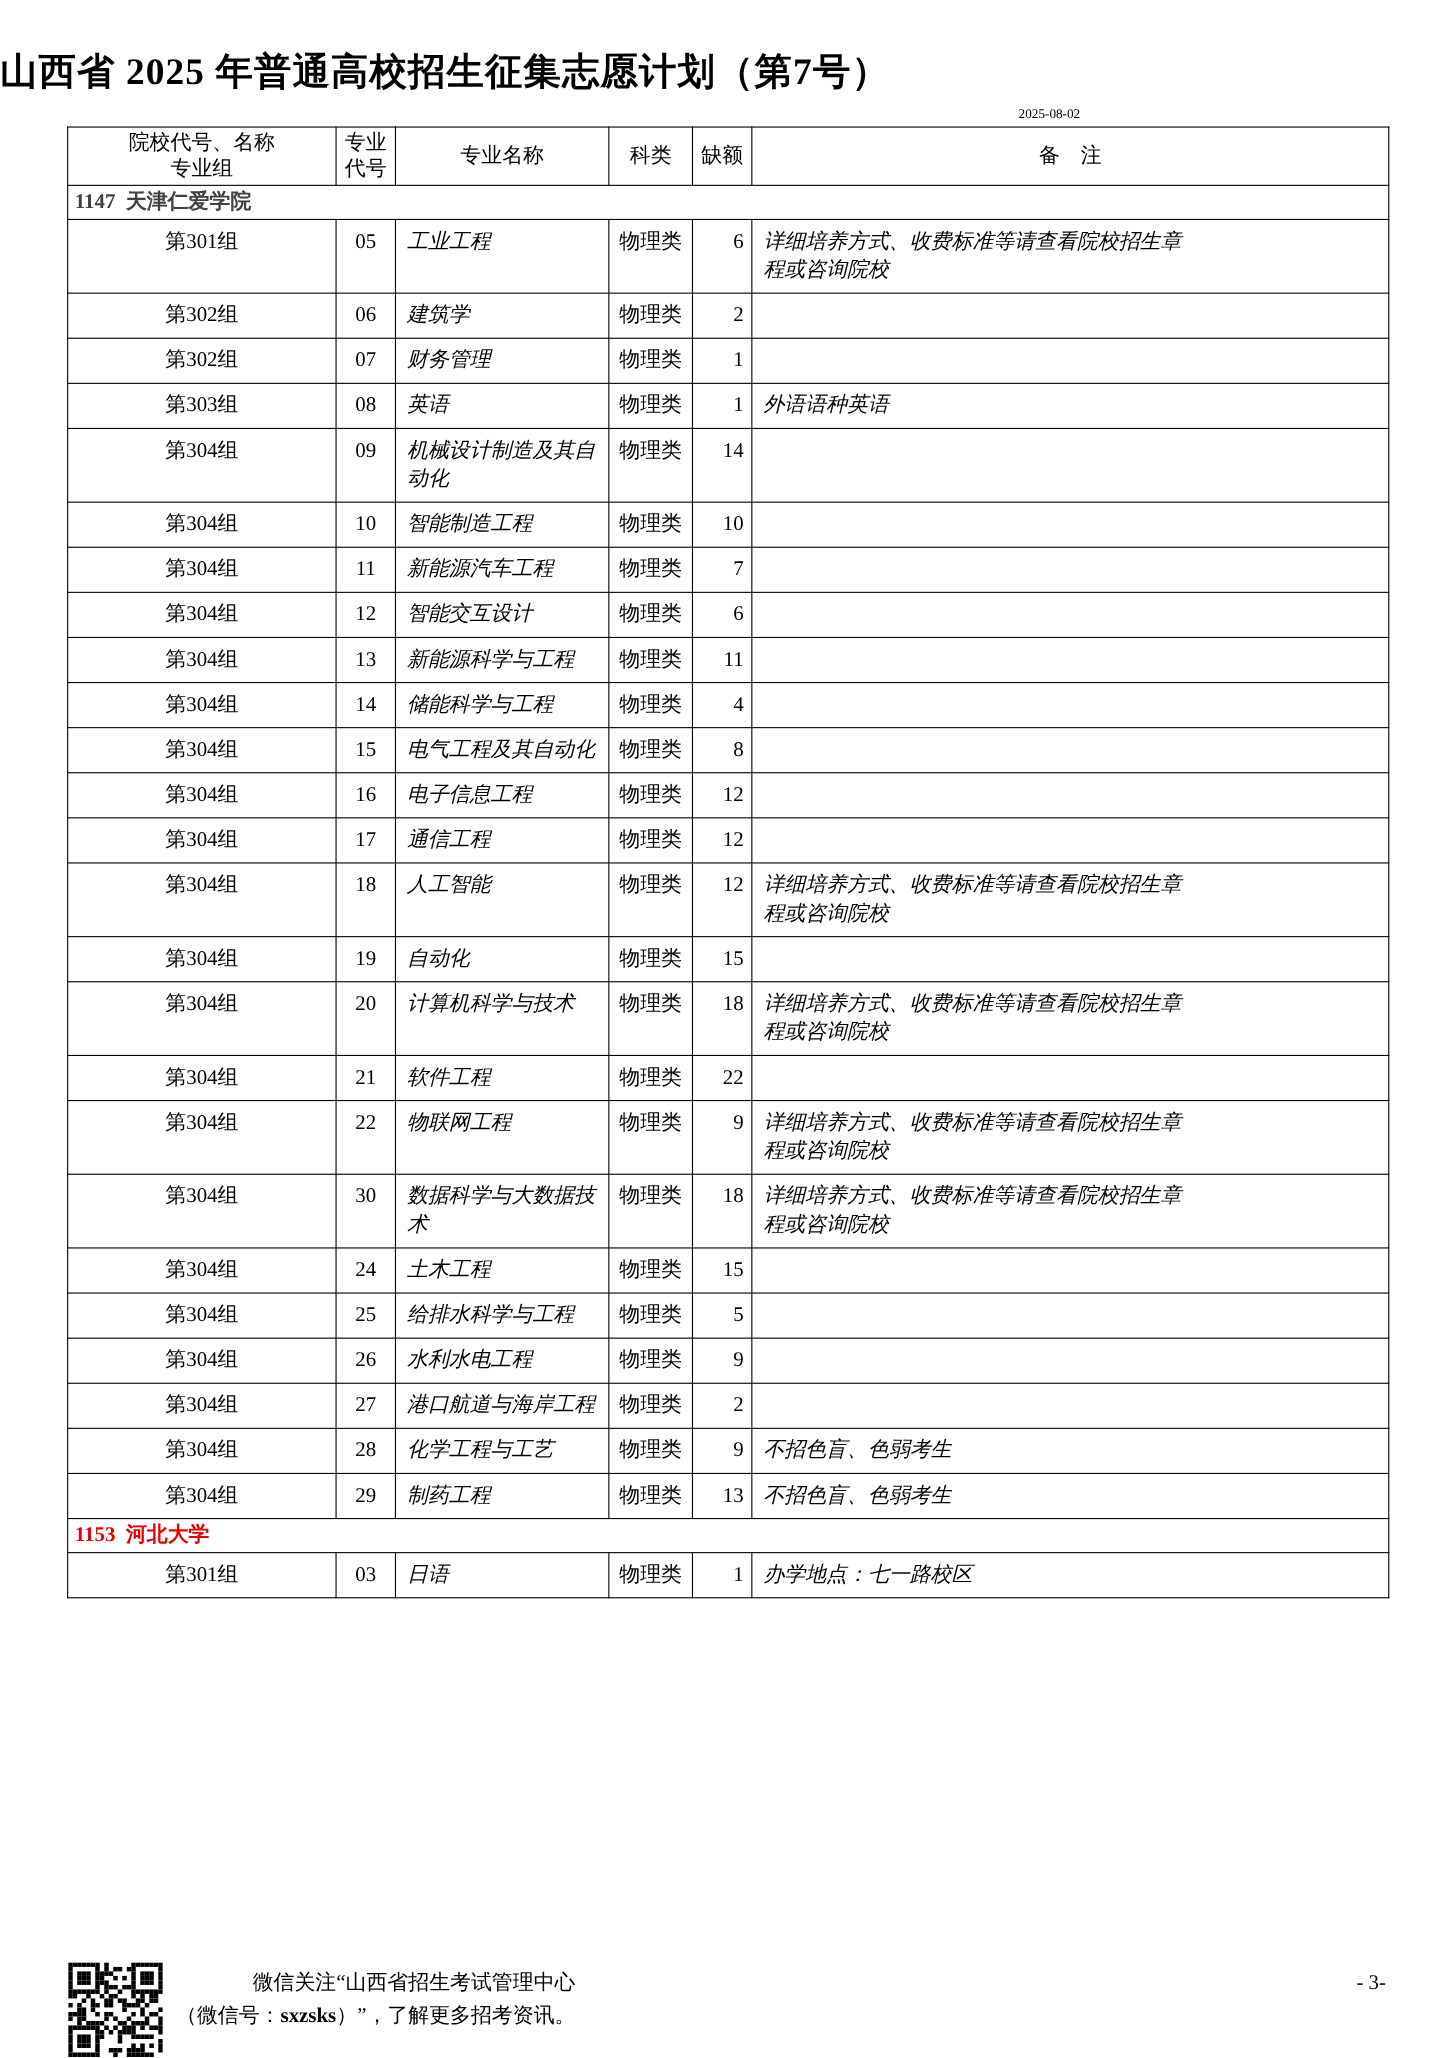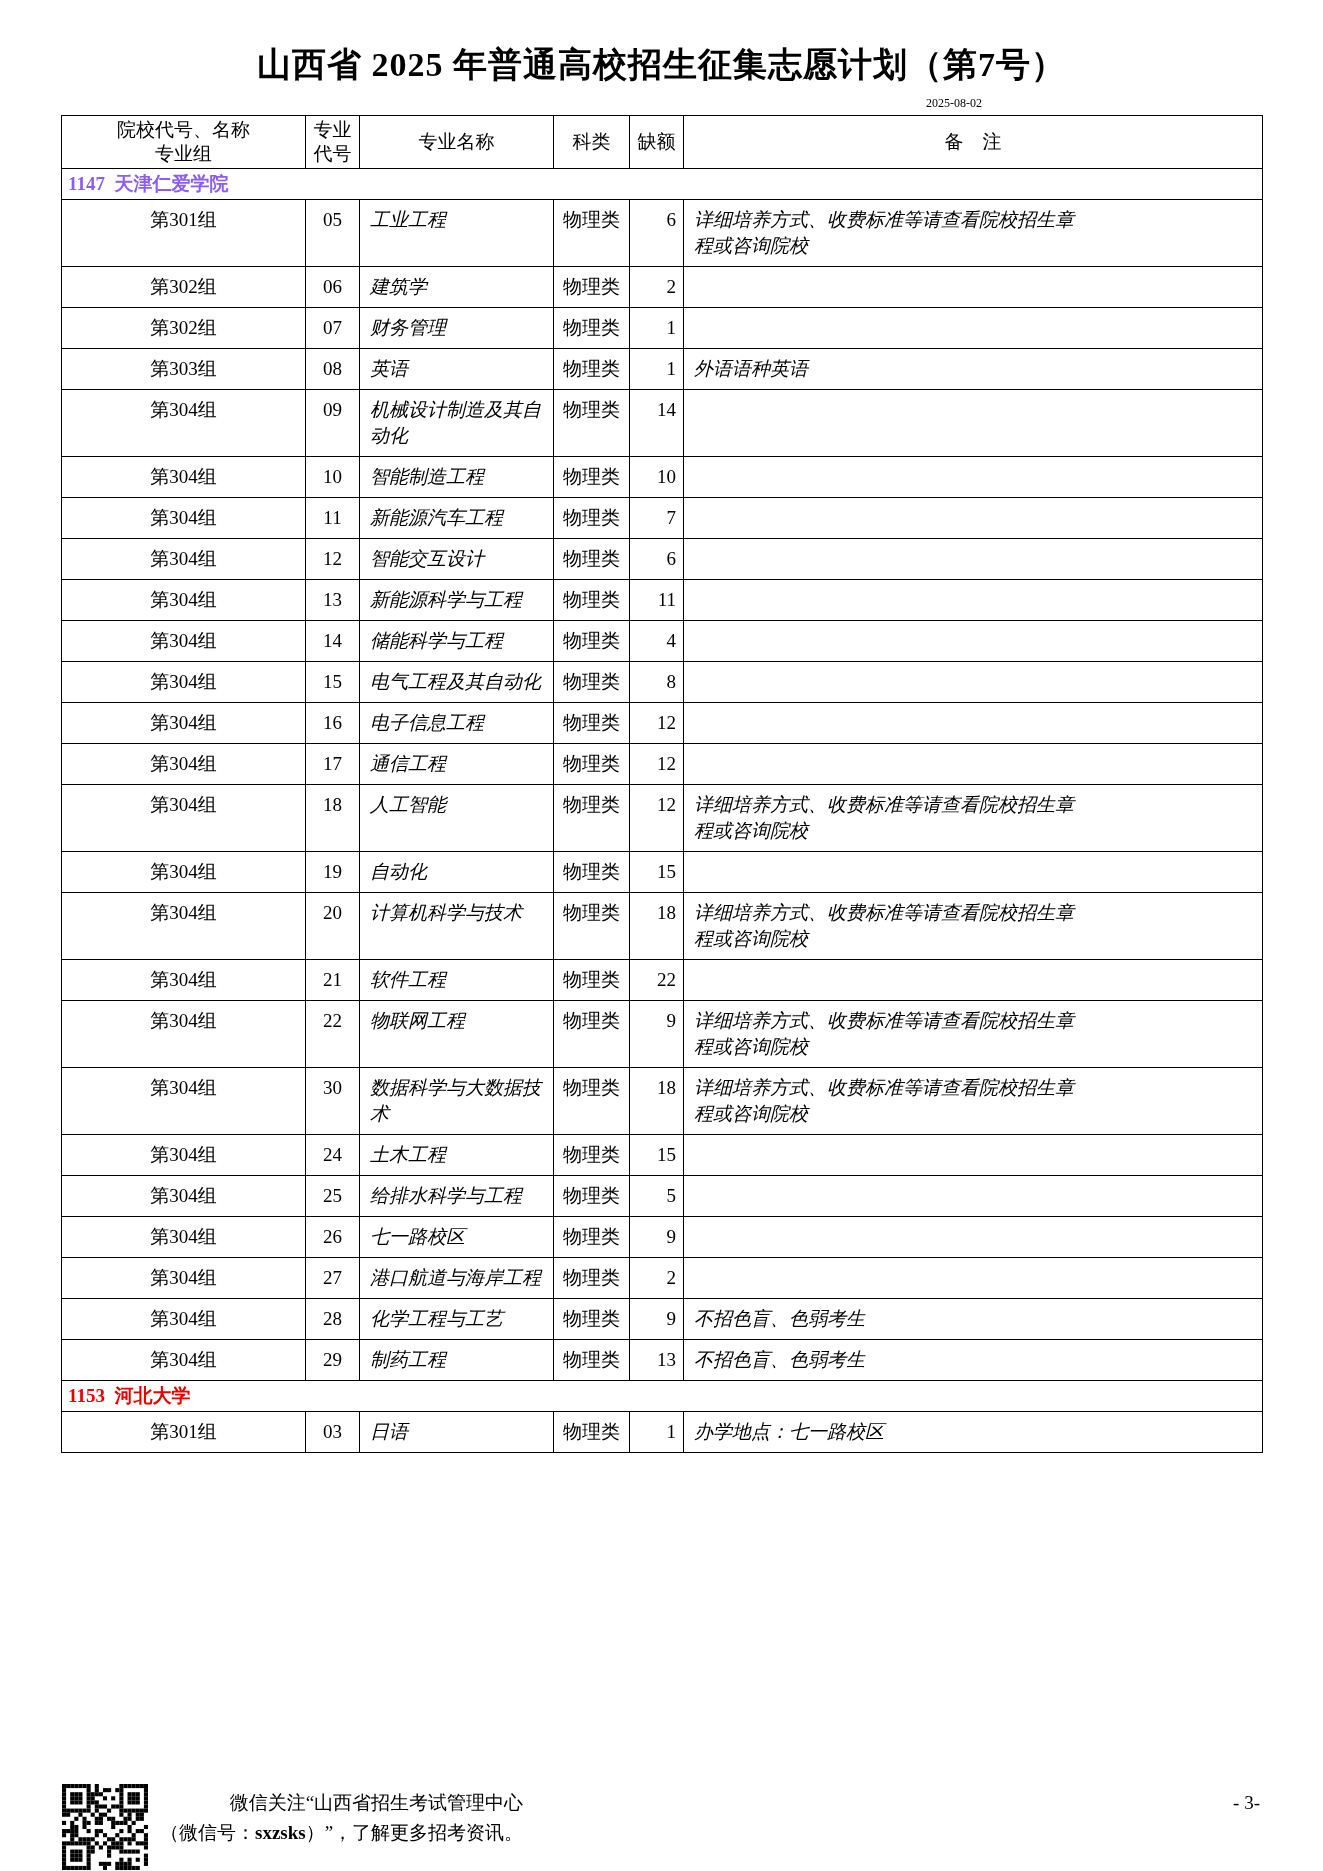--- a/index.html
+++ b/index.html
@@ -7,21 +7,20 @@
   body {
     width:1323px; height:1871px; position:relative;
     font-family:"Liberation Serif","DejaVu Serif",serif;
     color:#000;
     overflow:hidden;
   }
   .page { position:absolute; inset:0; }
 
   .title {
     margin-top:42px;
-    text-align:center;
     font-size:34px;
     font-weight:bold;
     letter-spacing:1px;
   }
   .date-row {
     margin-top:8px;
     text-align:right;
     padding-right:341px;
     font-size:12px;
   }
@@ -87,21 +86,21 @@
         <th>专业
 代号</th>
         <th>专业名称</th>
         <th>科类</th>
         <th>缺额</th>
         <th>备　注</th>
       </tr>
     </thead>
     <tbody>
         <tr class="section-row">
-          <td colspan="6" style="color: #8b5cf6;">1147  天津仁爱学院</td>
+          <td colspan="6" style="color: #404040;">1147  天津仁爱学院</td>
         </tr>
         <tr>
           <td class="c-group">第301组</td>
           <td class="c-code">05</td>
           <td class="c-major">工业工程</td>
           <td class="c-cat">物理类</td>
           <td class="c-vac">6</td>
           <td class="c-remark">详细培养方式、收费标准等请查看院校招生章
 程或咨询院校</td>
         </tr>
@@ -267,21 +266,21 @@
           <td class="c-group">第304组</td>
           <td class="c-code">25</td>
           <td class="c-major">给排水科学与工程</td>
           <td class="c-cat">物理类</td>
           <td class="c-vac">5</td>
           <td class="c-remark"></td>
         </tr>
         <tr>
           <td class="c-group">第304组</td>
           <td class="c-code">26</td>
-          <td class="c-major">七一路校区</td>
+          <td class="c-major">水利水电工程</td>
           <td class="c-cat">物理类</td>
           <td class="c-vac">9</td>
           <td class="c-remark"></td>
         </tr>
         <tr>
           <td class="c-group">第304组</td>
           <td class="c-code">27</td>
           <td class="c-major">港口航道与海岸工程</td>
           <td class="c-cat">物理类</td>
           <td class="c-vac">2</td>

